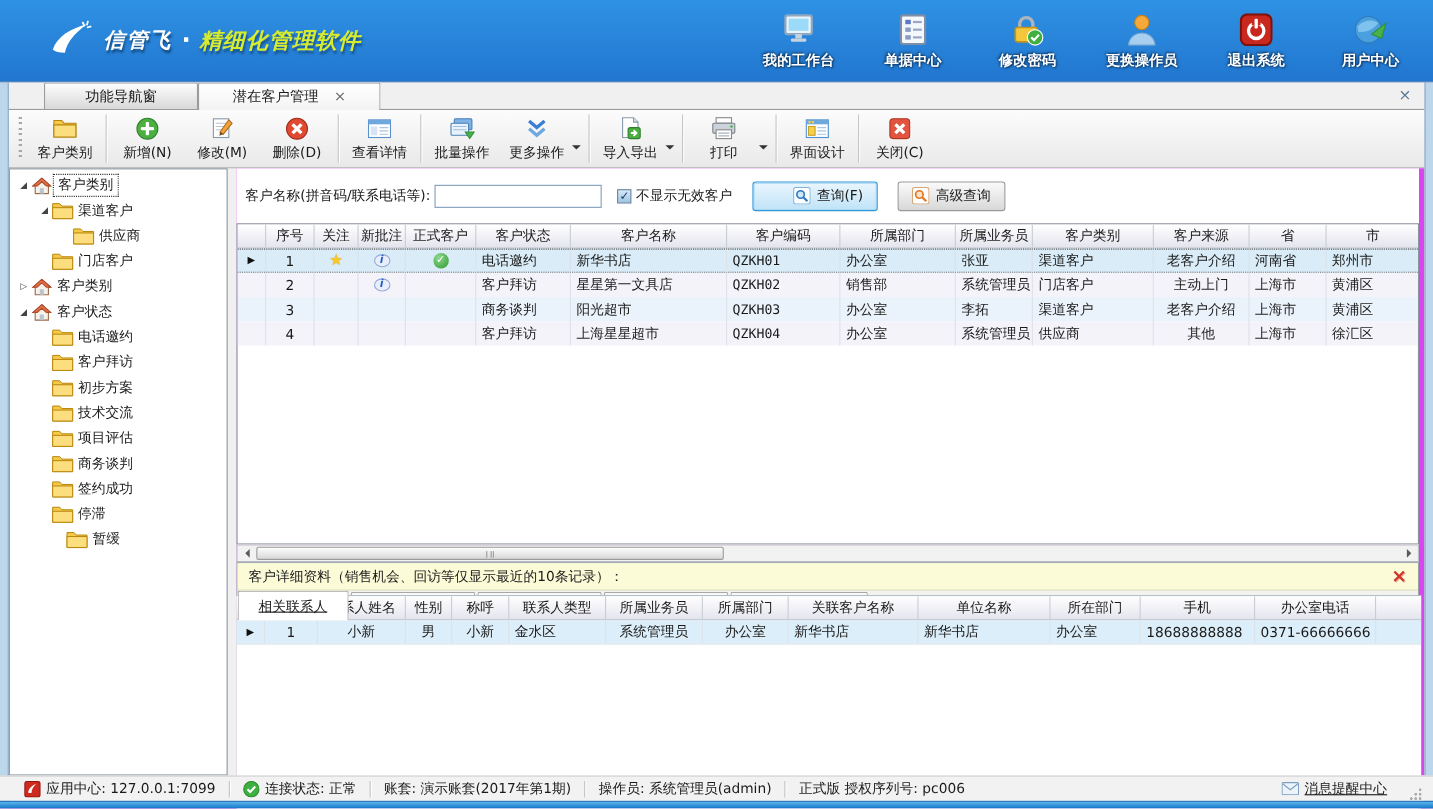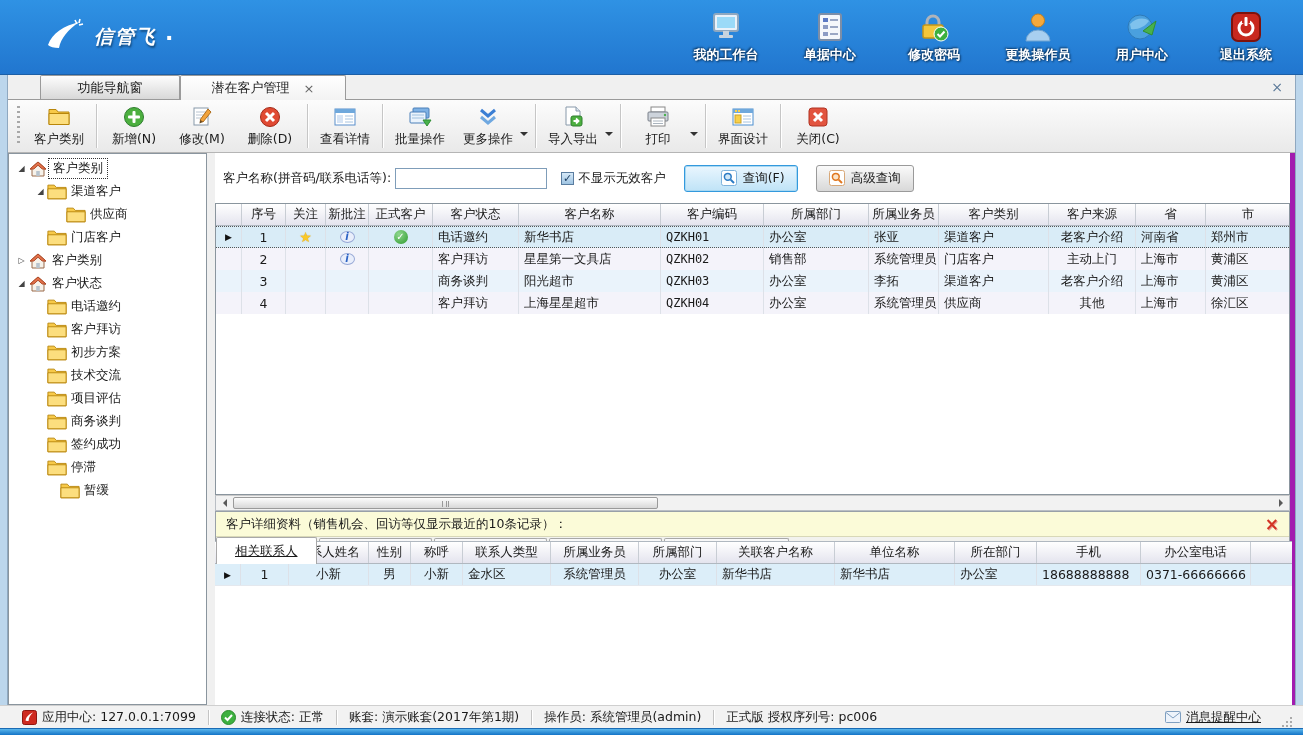--- a/index.html
+++ b/index.html
@@ -63,21 +63,21 @@
   
   #tree-panel { position:absolute; left:8px; top:153px; width:199px; height:552px;
                 background:#FFFFFF; border:1px solid #8A959E; overflow:hidden; padding-top:3px; }
   .tree-row { height:23px; display:flex; align-items:center; white-space:nowrap; cursor:pointer; }
   .tree-exp { width:13px; font-size:8px; color:#444; text-align:center; flex:none; cursor:pointer; }
   .tree-ico { width:20px; display:flex; justify-content:center; flex:none; }
   .tree-label { padding:1px 4px; font-size:12.5px; }
   .tree-row.selected .tree-label { border:1px dotted #333; }
 
   
-  #main-panel { position:absolute; left:215px; top:153px; width:1080px; height:552px; background:#a21caf; }
+  #main-panel { position:absolute; left:215px; top:153px; width:1080px; height:552px; background:#d946ef; }
   #search-row { position:absolute; left:0; top:0; width:1075px; height:50px; background:#FFFFFF;
                 display:flex; align-items:center; }
   #search-label { margin-left:8px; font-size:12.5px; }
   #search-input { width:152px; height:21px; border:1px solid #7F9DB9; margin-left:4px;
                   font-family:inherit; font-size:12px; padding:0 3px; }
   .chk-wrap { display:flex; align-items:center; margin-left:14px; cursor:pointer; }
   #chk-box { width:13px; height:13px; border:1px solid #5A7DA0;
              background:linear-gradient(#D6E9F8,#9FC4E2); color:#173A5E; font-size:11px;
              line-height:12px; text-align:center; font-weight:bold; }
   #chk-label { margin-left:4px; font-size:12.5px; }
@@ -160,20 +160,21 @@
 <div id="window">
 
   <div id="banner">
     <div id="logo">
       <svg id="logo-mark" viewBox="0 0 44 40">
         <path d="M6 28 C10 16 22 9 37 5 C26 13 19 21 17 31 C12 31 8 30 6 28 Z" fill="#FFFFFF"></path>
         <path d="M33 3 l2 4 M38 2 l-1 4 M41 7 l-4 1" stroke="#FFFFFF" stroke-width="1.6" fill="none"></path>
       </svg>
       <span id="brand">信管飞</span>
       <span id="brand-sep">·</span>
+      <span id="slogan">精细化管理软件</span>
     </div>
     <div id="topnav">
         <div class="nav-item">
           <span class="nav-icon">
             <svg width="32" height="32" viewBox="0 0 32 32">
               <rect x="4" y="3" width="24" height="17" rx="2" fill="#EAF2FA" stroke="#8FA8C0" stroke-width="2"></rect>
               <rect x="7" y="6" width="18" height="11" fill="#9BDAF8"></rect>
               <rect x="13" y="20" width="6" height="4" fill="#C6D3DF"></rect>
               <rect x="9" y="24" width="14" height="3" rx="1" fill="#C6D3DF"></rect>
             </svg>
@@ -209,38 +210,38 @@
           <span class="nav-icon">
             <svg width="30" height="30" viewBox="0 0 30 30">
               <circle cx="15" cy="8.5" r="6.5" fill="#F5A93B" stroke="#C97F18"></circle>
               <path d="M3 29 a12 11 0 0 1 24 0 z" fill="#A8CFF0" stroke="#6FA3D0"></path>
             </svg>
           </span>
           <span class="nav-label">更换操作员</span>
         </div>
         <div class="nav-item">
           <span class="nav-icon">
-            <svg width="32" height="30" viewBox="0 0 32 30">
-              <circle cx="14" cy="15" r="12" fill="#4AA0DE" stroke="#2E7AB8"></circle>
-              <path d="M4 12 c6 -6 14 -7 19 -3 c-4 6 -12 9 -18 8 z" fill="#8CCBF0" opacity="0.8"></path>
-              <polygon points="17,19 30,9 26,23" fill="#48B14C" stroke="#2F8F33"></polygon>
-            </svg>
-          </span>
-          <span class="nav-label">用户中心</span>
-        </div>
-        <div class="nav-item">
-          <span class="nav-icon">
             <svg width="30" height="30" viewBox="0 0 30 30">
               <rect x="1" y="1" width="28" height="28" rx="6" fill="#C8281E" stroke="#7E120C" stroke-width="2"></rect>
               <circle cx="15" cy="16" r="7" fill="none" stroke="#FFF" stroke-width="3"></circle>
               <rect x="11" y="4" width="8" height="7" fill="#C8281E"></rect>
               <rect x="13.5" y="5" width="3" height="9" rx="1" fill="#FFF"></rect>
             </svg>
           </span>
           <span class="nav-label">退出系统</span>
+        </div>
+        <div class="nav-item">
+          <span class="nav-icon">
+            <svg width="32" height="30" viewBox="0 0 32 30">
+              <circle cx="14" cy="15" r="12" fill="#4AA0DE" stroke="#2E7AB8"></circle>
+              <path d="M4 12 c6 -6 14 -7 19 -3 c-4 6 -12 9 -18 8 z" fill="#8CCBF0" opacity="0.8"></path>
+              <polygon points="17,19 30,9 26,23" fill="#48B14C" stroke="#2F8F33"></polygon>
+            </svg>
+          </span>
+          <span class="nav-label">用户中心</span>
         </div>
       </div>
   </div>
 
   <div id="frame-left" class="frame-side"></div>
   <div id="frame-right" class="frame-side"></div>
   <div id="frame-bottom"></div>
 
   <div id="tabstrip">
 

